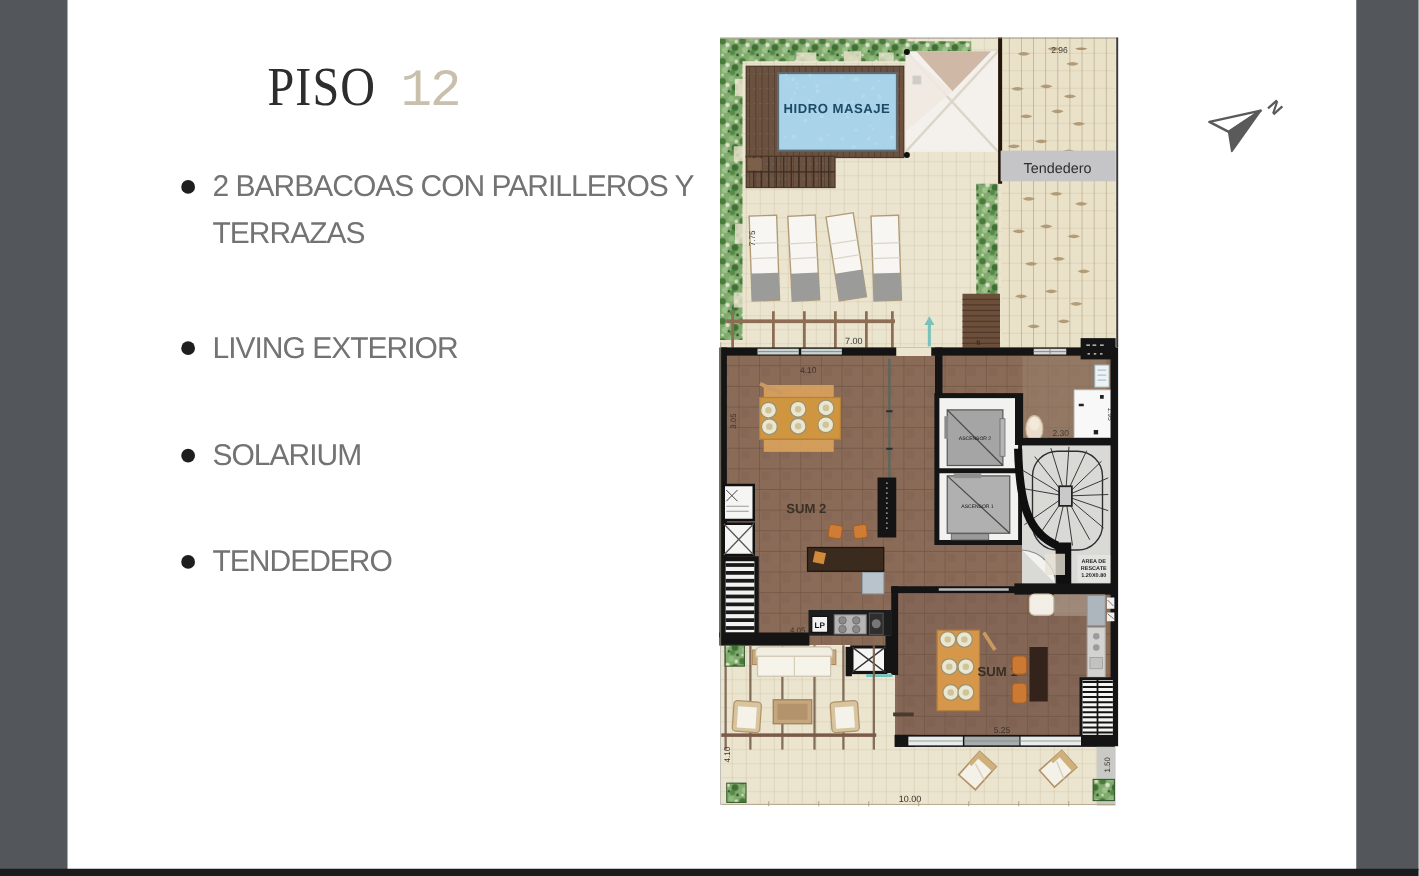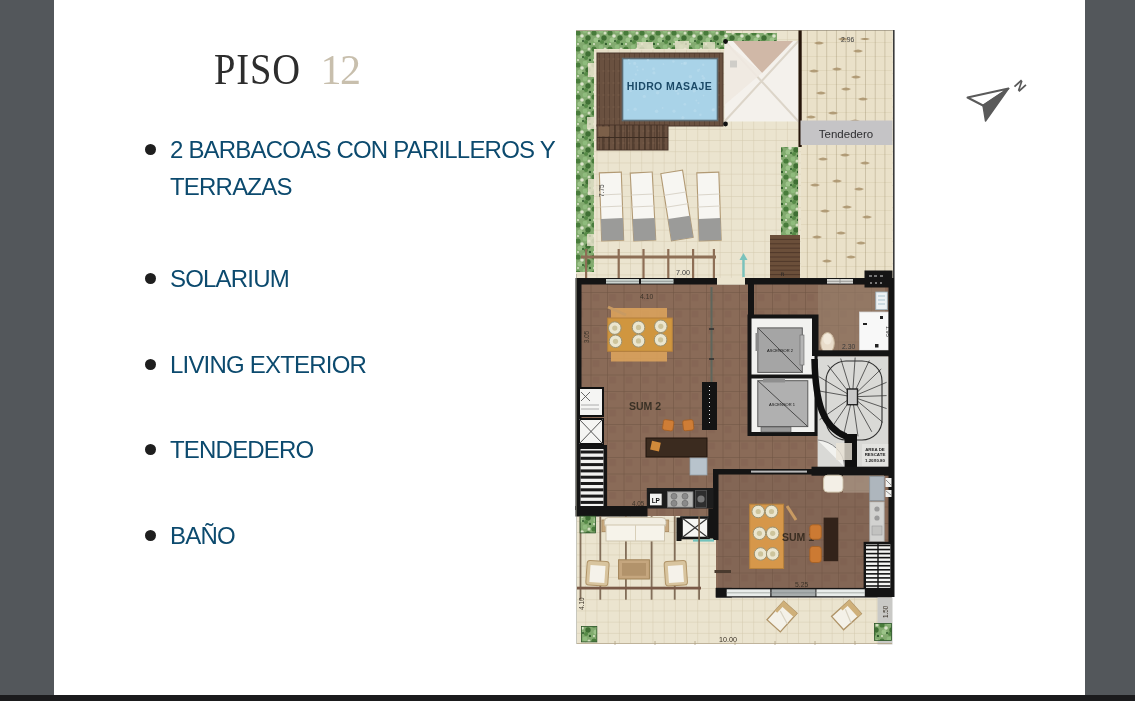--- a/index.html
+++ b/index.html
@@ -2,45 +2,44 @@
 <html><head>
 <meta charset="utf-8">
 <style>
 html,body{margin:0;padding:0;}
 body{width:1135px;height:701px;position:relative;background:#ffffff;font-family:"Liberation Sans",sans-serif;overflow:hidden;}
 .bar-left{position:absolute;left:0;top:0;width:54px;height:696px;background:#53575b;}
 .bar-right{position:absolute;left:1085px;top:0;width:50px;height:696px;background:#53575b;}
 .bar-bottom{position:absolute;left:0;top:695px;width:1135px;height:6px;background:#1b1b1d;}
 h1{position:absolute;left:214px;top:48px;margin:0;font-family:"Liberation Serif",serif;font-weight:normal;font-size:44px;line-height:44px;letter-spacing:1px;color:#2d2d2d;}
 h1 .piso{display:inline-block;transform:scaleX(0.875);transform-origin:0 50%;}
-h1 .num{color:#c8bfad;margin-left:7px;letter-spacing:-1.5px;font-size:42px;}
+h1 .num{color:#c8bfad;margin-left:7px;letter-spacing:-1.5px;font-size:42px;font-family:Liberation Mono, monospace;}
 ul.feat{position:absolute;left:143px;top:131px;margin:0;padding:0;list-style:none;width:460px;}
-ul.feat li{position:relative;padding-left:27px;font-size:24px;letter-spacing:-0.8px;line-height:37px;color:#0c4a6e;margin-bottom:48.5px;}
+ul.feat li{position:relative;padding-left:27px;font-size:24px;letter-spacing:-0.8px;line-height:37px;color:#737373;margin-bottom:48.5px;}
 ul.feat li:first-child{margin-bottom:55px;}
 ul.feat li::before{content:"";position:absolute;left:2px;top:13px;width:11px;height:11px;border-radius:50%;background:#1e1e1e;}
 .plan{position:absolute;left:575px;top:29px;}
 .compass{position:absolute;left:960px;top:70px;}
 </style>
 </head>
 <body>
 
 <div class="bar-left"></div>
 
 <div class="bar-right"></div>
 
 <div class="bar-bottom"></div>
 
 <h1><span class="piso">PISO</span><span class="num">12</span></h1>
 
 <ul class="feat">
 <li>2 BARBACOAS CON PARILLEROS Y TERRAZAS</li>
+<li>LIVING EXTERIOR</li>
 <li>SOLARIUM</li>
-<li>LIVING EXTERIOR</li>
 <li>TENDEDERO</li>
-<li>BAÑO</li>
 </ul>
 
 <svg class="plan" width="320" height="616" viewBox="0 0 320 616">
 <defs>
 <pattern id="tc" width="11.2" height="11.2" patternUnits="userSpaceOnUse">
 <rect width="11.2" height="11.2" fill="#ebe4cf"></rect>
 <path d="M11.2 0 V11.2 M0 11.2 H11.2" stroke="#d3c9ad" stroke-width="0.9" fill="none"></path>
 </pattern>
 <pattern id="tb" width="16.5" height="16.5" patternUnits="userSpaceOnUse">
 <rect width="16.5" height="16.5" fill="#8a6b58"></rect>

